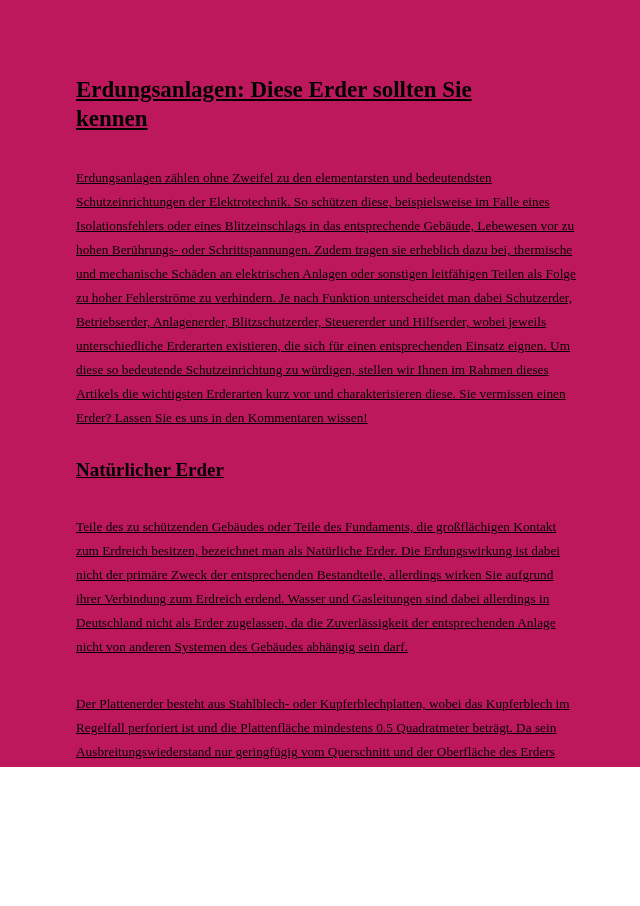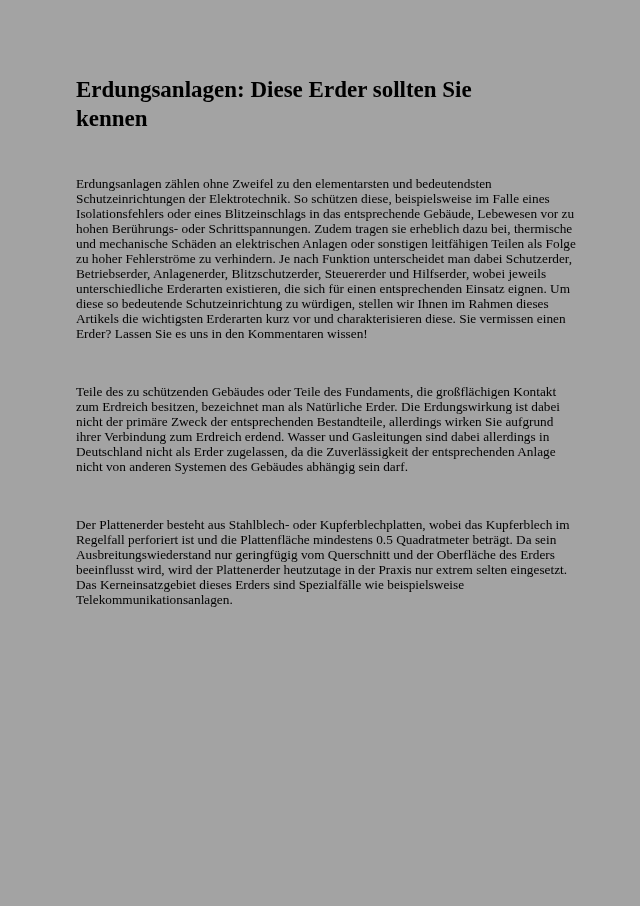--- a/index.html
+++ b/index.html
@@ -3,41 +3,42 @@
 <meta charset="utf-8">
 <style>
   html, body {
     margin: 0;
     padding: 0;
     background: #ffffff;
   }
   .page {
     position: relative;
     width: 640px;
-    height: 906px;
-    background: #a3a3a3;
+    height: 767px;
+    background: #be185d;
     overflow: hidden;
     box-sizing: border-box;
+    text-decoration: underline;
   }
   article {
     padding: 75px 56px 0 76px;
     font-family: "Liberation Serif", "DejaVu Serif", serif;
     color: #000000;
   }
   h1.doc-title {
     margin: 0;
     font-size: 23px;
     line-height: 29px;
     font-weight: bold;
     white-space: pre;
   }
   p.body-text {
-    margin: 43px 0 0 0;
+    margin: 33px 0 0 0;
     font-size: 13.3px;
-    line-height: 15px;
+    line-height: 24px;
     font-weight: normal;
     white-space: pre;
   }
   h2.section-heading {
     margin: 0;
     font-size: 19px;
     line-height: 24px;
     font-weight: bold;
     white-space: pre;
   }
@@ -57,20 +58,21 @@
 Isolationsfehlers oder eines Blitzeinschlags in das entsprechende Gebäude, Lebewesen vor zu
 hohen Berührungs- oder Schrittspannungen. Zudem tragen sie erheblich dazu bei, thermische
 und mechanische Schäden an elektrischen Anlagen oder sonstigen leitfähigen Teilen als Folge
 zu hoher Fehlerströme zu verhindern. Je nach Funktion unterscheidet man dabei Schutzerder,
 Betriebserder, Anlagenerder, Blitzschutzerder, Steuererder und Hilfserder, wobei jeweils
 unterschiedliche Erderarten existieren, die sich für einen entsprechenden Einsatz eignen. Um
 diese so bedeutende Schutzeinrichtung zu würdigen, stellen wir Ihnen im Rahmen dieses
 Artikels die wichtigsten Erderarten kurz vor und charakterisieren diese. Sie vermissen einen
 Erder? Lassen Sie es uns in den Kommentaren wissen!</p>
 
+    <h2 class="section-heading s1">Natürlicher Erder</h2>
 
     <p class="body-text">Teile des zu schützenden Gebäudes oder Teile des Fundaments, die großflächigen Kontakt
 zum Erdreich besitzen, bezeichnet man als Natürliche Erder. Die Erdungswirkung ist dabei
 nicht der primäre Zweck der entsprechenden Bestandteile, allerdings wirken Sie aufgrund
 ihrer Verbindung zum Erdreich erdend. Wasser und Gasleitungen sind dabei allerdings in
 Deutschland nicht als Erder zugelassen, da die Zuverlässigkeit der entsprechenden Anlage
 nicht von anderen Systemen des Gebäudes abhängig sein darf.</p>
 
 
     <p class="body-text">Der Plattenerder besteht aus Stahlblech- oder Kupferblechplatten, wobei das Kupferblech im

